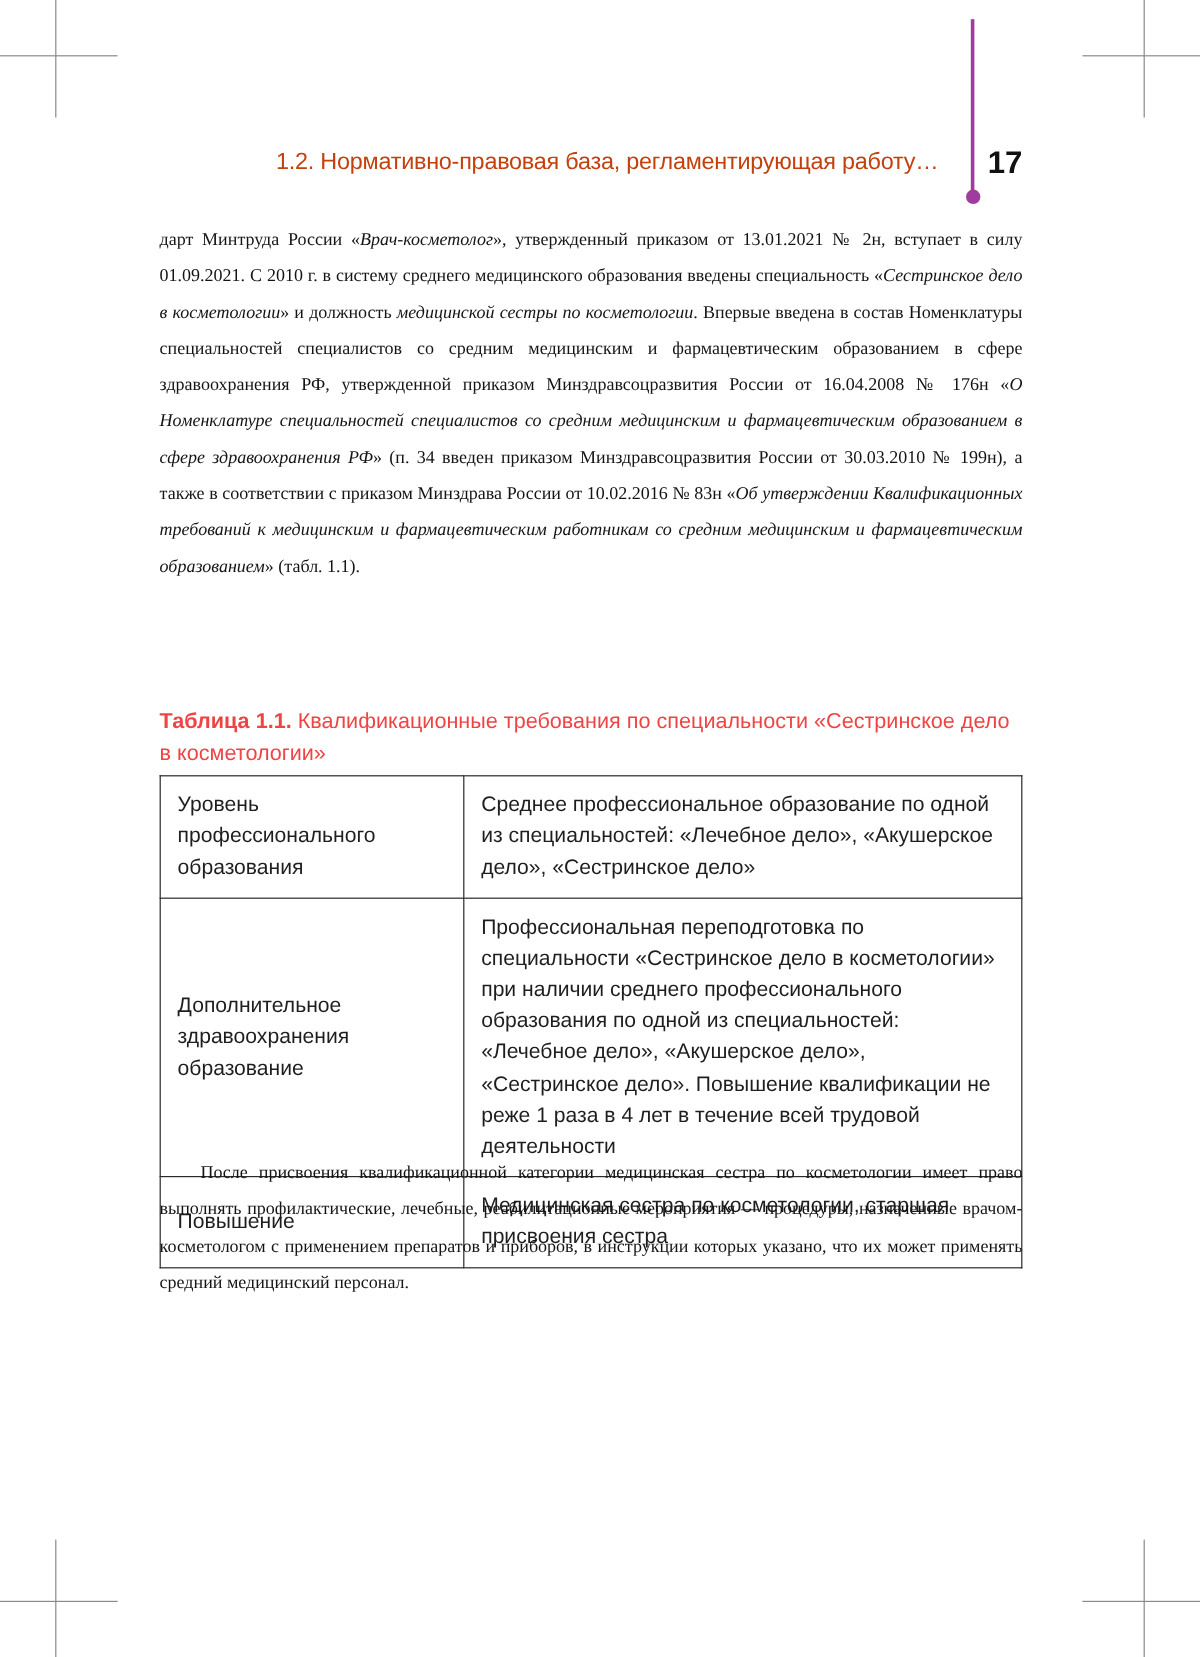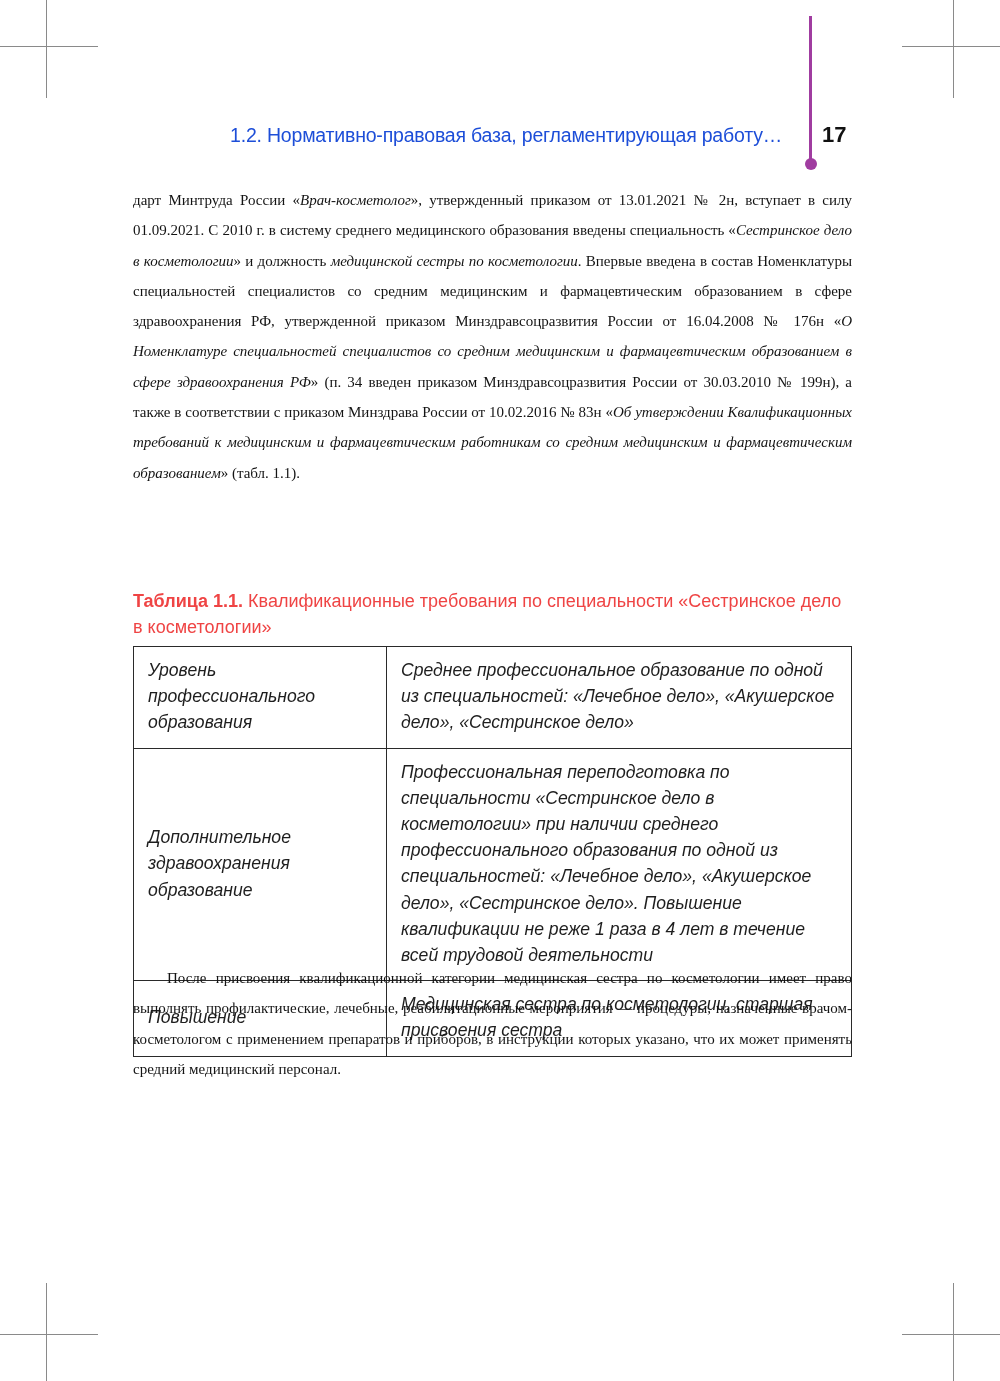--- a/index.html
+++ b/index.html
@@ -47,21 +47,21 @@
     width: 719px;
     height: 34px;
     display: flex;
     align-items: flex-start;
     justify-content: flex-end;
   }
   .runhead-title {
     font-family: "Liberation Sans", "DejaVu Sans", sans-serif;
     font-size: 19.5px;
     line-height: 26px;
-    color: #1d4ed8;
+    color: #c2410c;
     letter-spacing: -0.2px;
     white-space: nowrap;
     padding-right: 18px;
   }
   .runhead-rule {
     position: absolute;
     right: 40px;
     top: -106px;
     width: 3px;
     height: 148px;
@@ -72,24 +72,25 @@
     right: 35.5px;
     top: 36px;
     width: 12px;
     height: 12px;
     border-radius: 50%;
     background: #a03ca0;
   }
   .runhead-folio {
     font-family: "Liberation Sans", "DejaVu Sans", sans-serif;
     font-weight: bold;
-    font-size: 22px;
+    font-size: 26px;
     line-height: 26px;
     color: #111;
     width: 30px;
+    text-align: right;
     margin-left: 22px;
   }
 
   
   .body-col {
     position: absolute;
     left: 133px;
     width: 719px;
   }
   p.just {
@@ -133,21 +134,20 @@
     table-layout: fixed;
     font-family: "Liberation Sans", "DejaVu Sans", sans-serif;
   }
   .tbl td {
     border: 1.6px solid #2a2a2a;
     padding: 10px 14px 12px 14px;
     font-size: 17.6px;
     line-height: 26.2px;
     color: #1e1e1e;
     vertical-align: middle;
-    font-style: italic;
   }
   .tbl td.col-label { width: 224px; }
   .tbl td.top-al { vertical-align: top; }
 </style>
 </head>
 <body>
 
 <div class="page">
 
   <div class="crop h crop-tl-h"></div>

